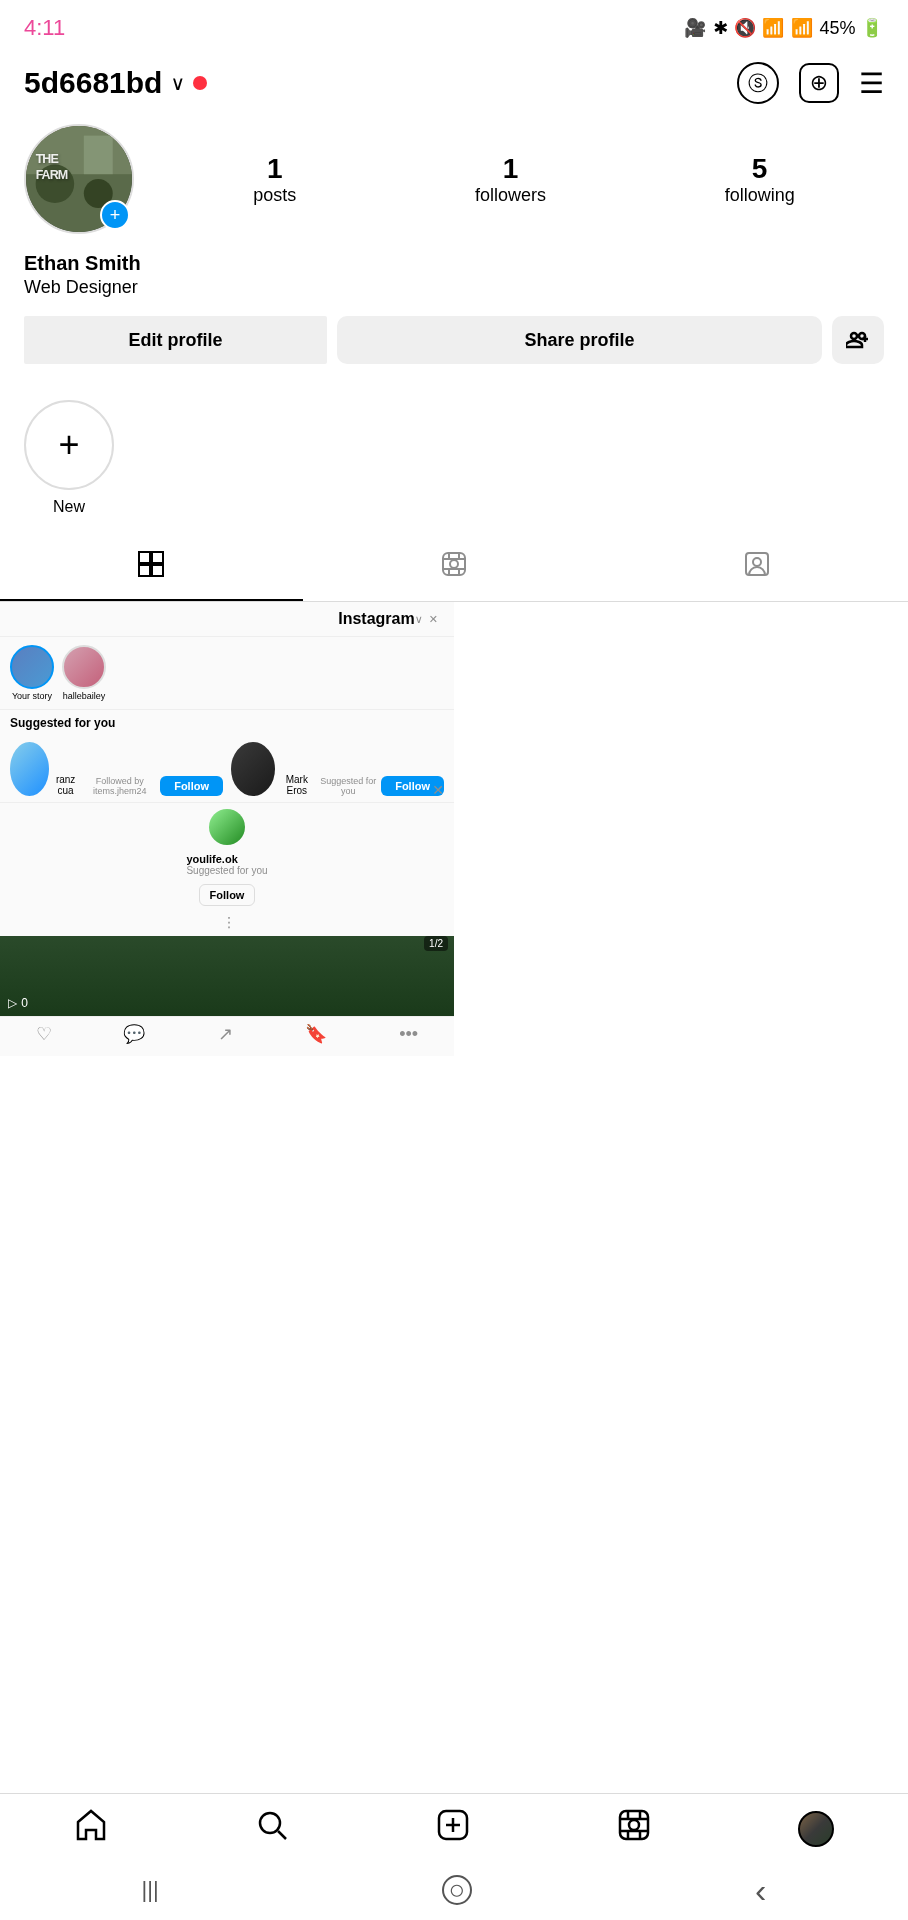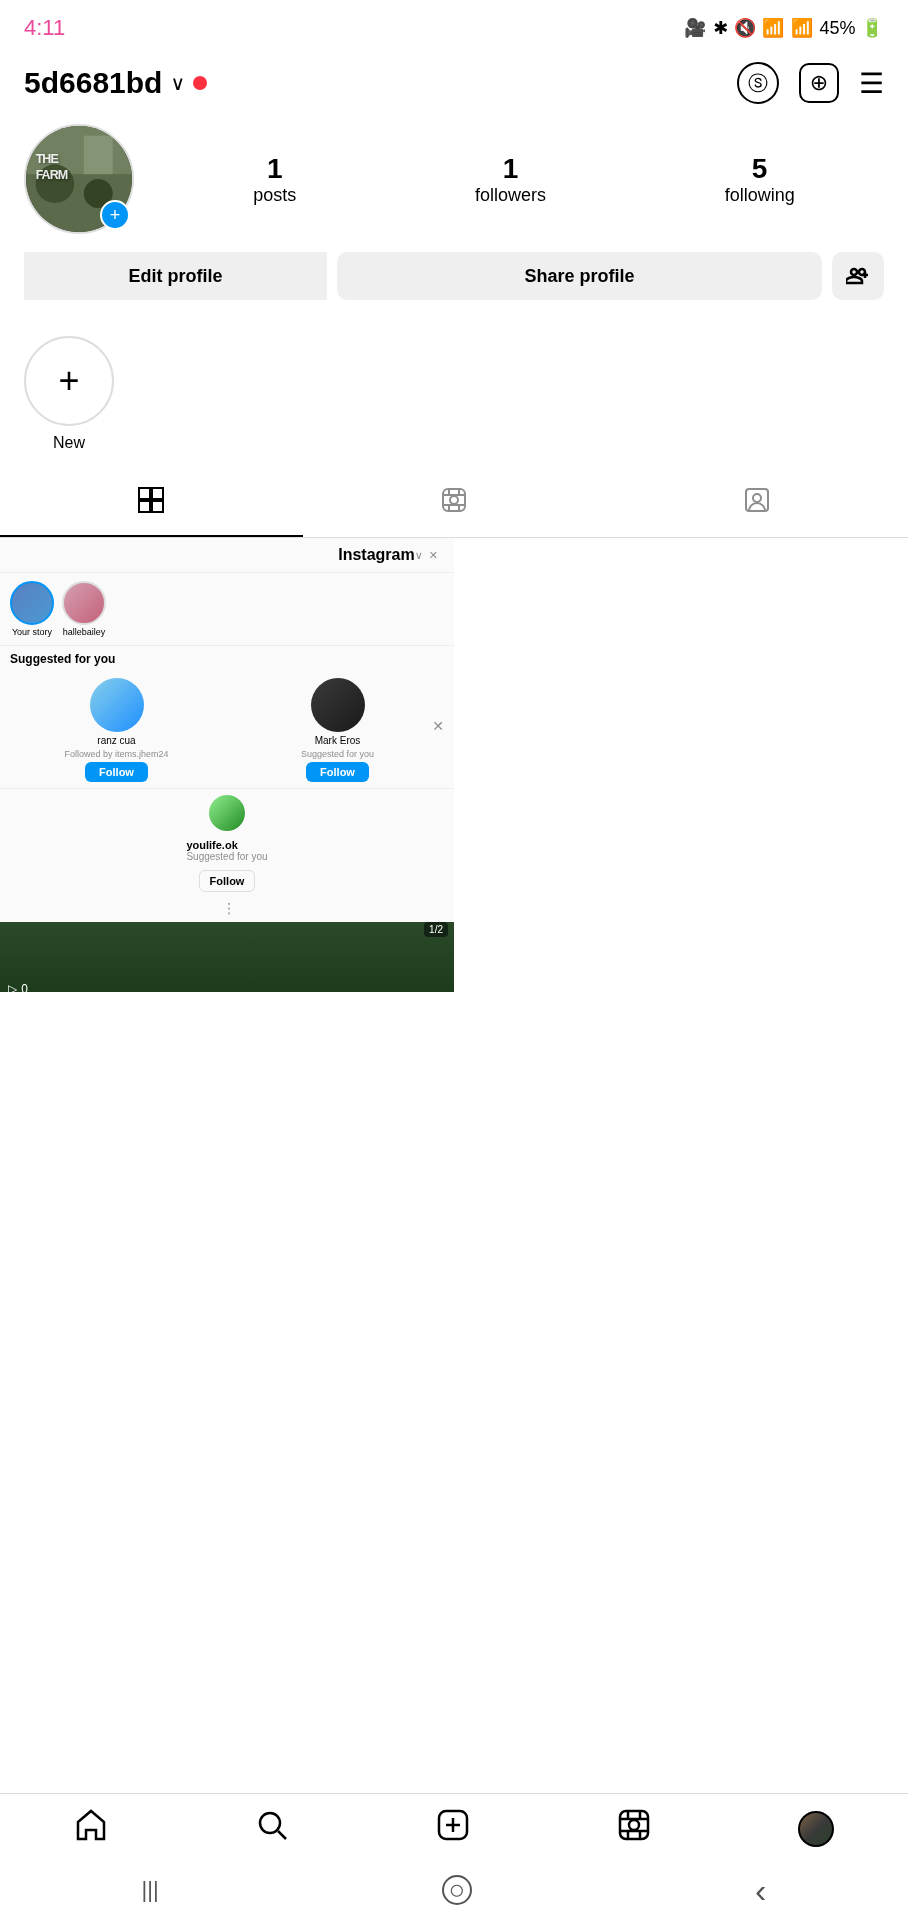--- a/index.html
+++ b/index.html
@@ -351,22 +351,21 @@
       top: 72px;
     }
     .sc-users-row {
       display: flex;
       gap: 8px;
       padding: 6px 10px;
     }
     .sc-user {
       flex: 1;
       display: flex;
-      flex-direction: column;
-      align-items: center;
+      align-items: flex-end;
       gap: 3px;
     }
     .sc-user-avatar {
       width: 54px;
       height: 54px;
       border-radius: 50%;
       background: linear-gradient(135deg, #87CEEB, #1E90FF);
     }
     .sc-user-avatar-2 {
       width: 54px;
@@ -551,20 +550,22 @@
         <span class="stat-label">followers</span>
       </div>
       <div class="stat-item">
         <span class="stat-number">5</span>
         <span class="stat-label">following</span>
       </div>
     </div>
   </div>
 
   <div class="profile-info">
+    <div class="profile-name">Ethan Smith</div>
+    <div class="profile-bio">Web Designer</div>
   </div>
 
   <div class="action-buttons">
     <button class="btn-edit">Edit profile</button>
     <button class="btn-share">Share profile</button>
     <button class="btn-add-friend">
       <svg width="24" height="24" viewBox="0 0 24 24" fill="none" stroke="#000" stroke-width="2.5">
         <path d="M16 11c1.66 0 3-1.34 3-3s-1.34-3-3-3-3 1.34-3 3 1.34 3 3 3z"></path>
         <path d="M8 11c1.66 0 3-1.34 3-3S9.66 5 8 5 5 6.34 5 8s1.34 3 3 3z"></path>
         <path d="M8 13c-2.67 0-8 1.34-8 4v2h16v-2c0-2.66-5.33-4-8-4z"></path>

